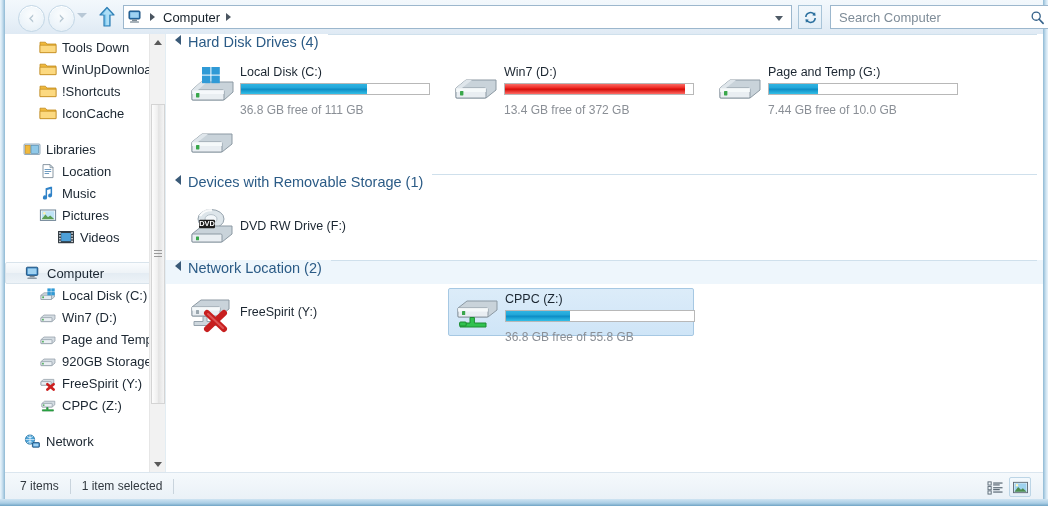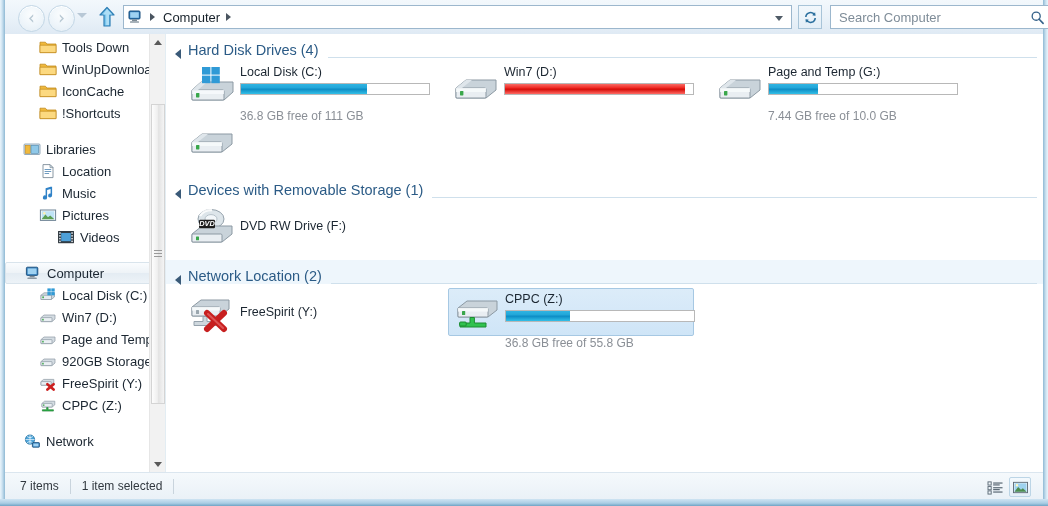--- a/index.html
+++ b/index.html
@@ -169,21 +169,21 @@
     display: flex; align-items: center; justify-content: center;
   }
   .sb-grip { width: 8px; height: 9px; }
   .sb-grip i {
     display: block; height: 1px; background: #9a9a9a; margin-bottom: 2px;
   }
 
   
   .group-head {
     position: relative; height: 24px;
-    display: flex; align-items: flex-end;
+    display: flex; align-items: flex-start;
     padding-left: 9px;
   }
   .group-head.active { background: #eef6fc; }
   .gh-tri {
     width: 0; height: 0;
     border-top: 5px solid transparent;
     border-bottom: 5px solid transparent;
     border-right: 6px solid #3a5a78;
     margin-right: 7px;
     transform: translateY(1px);
@@ -206,21 +206,20 @@
   .tile.selected {
     background: linear-gradient(to bottom,#dcecf9 0%,#cfe5f7 100%);
     border: 1px solid #a6c8e3;
     border-radius: 2px;
   }
   .tile-inner { display: flex; height: 100%; align-items: flex-start; }
   .tile-icon {
     width: 48px; height: 44px; flex: none;
     margin: 2px 4px 0 4px;
     position: relative;
-    font-style: italic;
   }
   .tile-body { flex: 1; padding-top: 3px; min-width: 0; }
   .tile-name {
     font-size: 12.5px; color: #1b2631; white-space: nowrap;
     overflow: hidden; text-overflow: ellipsis; line-height: 15px;
   }
   .bar-outer {
     margin-top: 3px;
     height: 12px; width: 190px;
     border: 1px solid #b8b8b8;
@@ -234,21 +233,21 @@
     height: 100%;
     box-sizing: border-box;
   }
   .bar-fill.blue {
     background: linear-gradient(to bottom,#2fb4e2 0%,#22a6d8 38%,#0d8cc4 52%,#33c0e8 100%);
   }
   .bar-fill.red {
     background: linear-gradient(to bottom,#f86a64 0%,#ef2a24 38%,#d40b06 52%,#ff6a64 100%);
   }
   .tile-free {
-    font-size: 12px; color: #8a8f96; margin-top: 14px; white-space: nowrap;
+    font-size: 12px; color: #8a8f96; margin-top: 8px; white-space: nowrap;
     line-height: 14px;
   }
   .tile-name-only {
     font-size: 12.5px; color: #1b2631; white-space: nowrap;
     padding-top: 14px;
   }
 
   
   .statusbar {
     position: absolute; left: 5px; top: 472px; width: 1038px; height: 27px;
@@ -356,28 +355,28 @@
             <path d="M1 3.2h5.4l1.5 1.8H17v8.6H1z" fill="#f0b93c" stroke="#c28a1d" stroke-width=".8"></path>
             <path d="M1 6.2h16v7.4H1z" fill="#fcd980" stroke="#c28a1d" stroke-width=".7"></path>
           </svg>
           <span>WinUpDownload</span>
         </div>
         <div class="tree-item" style="padding-left: 34px;">
           <svg class="tico" viewBox="0 0 18 16">
             <path d="M1 3.2h5.4l1.5 1.8H17v8.6H1z" fill="#f0b93c" stroke="#c28a1d" stroke-width=".8"></path>
             <path d="M1 6.2h16v7.4H1z" fill="#fcd980" stroke="#c28a1d" stroke-width=".7"></path>
           </svg>
-          <span>IconCache</span>
+          <span>!Shortcuts</span>
         </div>
         <div class="tree-item" style="padding-left: 34px;">
           <svg class="tico" viewBox="0 0 18 16">
             <path d="M1 3.2h5.4l1.5 1.8H17v8.6H1z" fill="#f0b93c" stroke="#c28a1d" stroke-width=".8"></path>
             <path d="M1 6.2h16v7.4H1z" fill="#fcd980" stroke="#c28a1d" stroke-width=".7"></path>
           </svg>
-          <span>!Shortcuts</span>
+          <span>IconCache</span>
         </div>
         <div class="gap"></div>
         <div class="tree-item" style="padding-left: 18px;">
           <svg class="tico" viewBox="0 0 18 16">
             <rect x="1" y="3" width="16" height="10.5" rx="1" fill="#d9e6ef" stroke="#7d98ac" stroke-width=".8"></rect>
             <rect x="2.2" y="4.3" width="5" height="8" fill="#f0b93c" stroke="#c28a1d" stroke-width=".6"></rect>
             <rect x="8" y="4.3" width="7.6" height="8" fill="#8fc8e8" stroke="#4d87ad" stroke-width=".6"></rect>
           </svg>
           <span>Libraries</span>
         </div>
@@ -563,20 +562,21 @@
         <rect x="4" y="24" width="30" height="10" rx="1.4" fill="#e9eef2" stroke="#8c99a3" stroke-width="1"></rect>
         <rect x="4" y="24" width="30" height="4" fill="#f7fafc" opacity=".85"></rect>
         <rect x="8" y="27" width="3.4" height="4.4" rx=".6" fill="#3aa74b"></rect>
         <path d="M4 24 l10-8 h6 l-10 8 z" fill="#dfe6eb"></path>
       </svg></div>
               <div class="tile-body">
                 <div class="tile-name">Win7 (D:)</div>
                 <div class="bar-outer">
                   <div class="bar-fill red" style="width:96%"></div>
                 </div>
+                <div class="tile-free">13.4 GB free of 372 GB</div>
               </div>
             </div>
           </div>
           <div class="tile" style="left: 546px; top: 4px;">
             <div class="tile-inner">
               <div class="tile-icon"><svg viewBox="0 0 48 44" width="48" height="44">
         <path d="M4 24 l10-8 h30 v10 l-10 8 H4 z" fill="#c9d3da" stroke="#8c99a3" stroke-width="1"></path>
         <rect x="4" y="24" width="30" height="10" rx="1.4" fill="#e9eef2" stroke="#8c99a3" stroke-width="1"></rect>
         <rect x="4" y="24" width="30" height="4" fill="#f7fafc" opacity=".85"></rect>
         <rect x="8" y="27" width="3.4" height="4.4" rx=".6" fill="#3aa74b"></rect>

